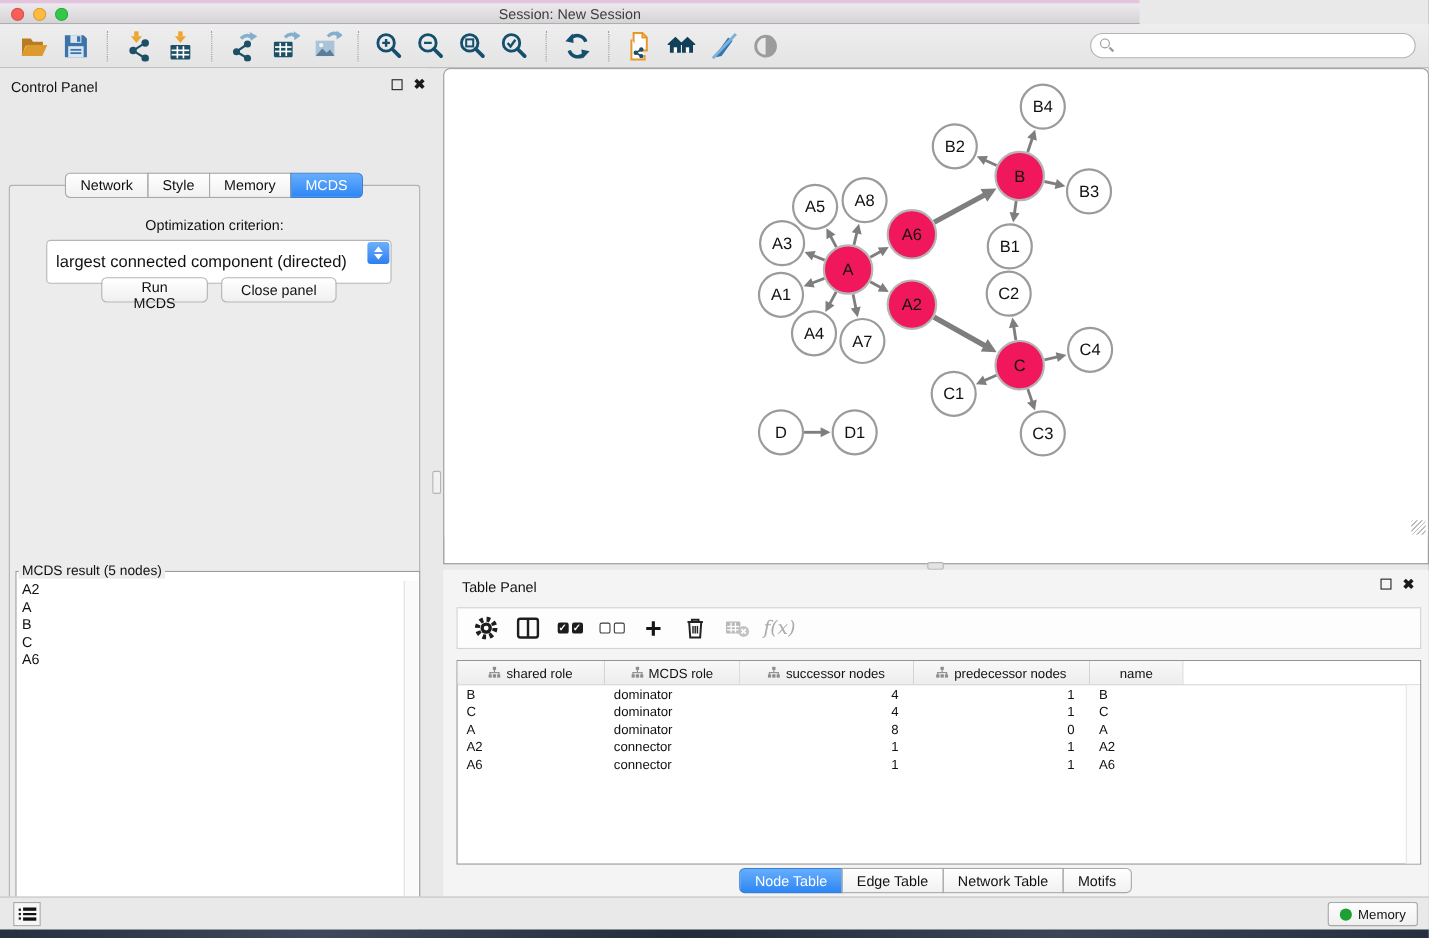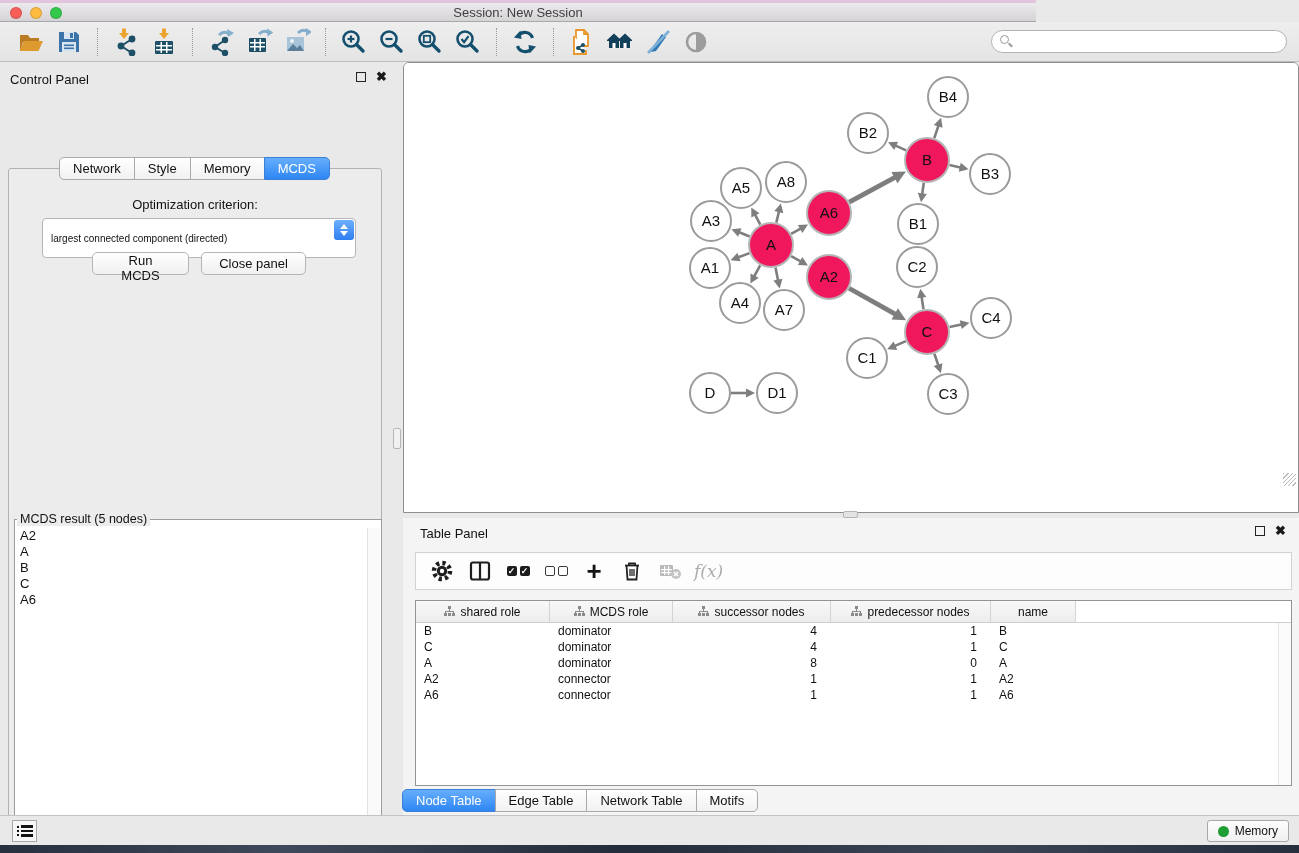--- a/index.html
+++ b/index.html
@@ -39,21 +39,21 @@
   .cp-content { position:absolute; left:8px; top:106px; width:374px; height:696px;
     background:#ececec; border:1px solid #b2b2b2; border-radius:3px; }
   .cp-tabs { position:absolute; top:95px; left:0; width:390px; display:flex; justify-content:center; z-index:3; }
   .tab { border:1px solid #a9a9a9; background:linear-gradient(#ffffff,#f1f1f1); padding:3px 13px;
     font-size:13px; color:#111; margin-left:-1px; cursor:default; white-space:nowrap; }
   .tab:first-child { border-radius:5px 0 0 5px; }
   .tab:last-child { border-radius:0 5px 5px 0; }
   .tab.sel { background:linear-gradient(#66aefd,#2e86f4); color:#fff; border-color:#3b7fd2; }
   .opt-label { position:absolute; left:0; top:135px; width:390px; text-align:center; font-size:13px; color:#111; }
   .dropdown { position:absolute; left:42px; top:156px; width:314px; height:40px; background:#fff;
-    border:1px solid #b5b5b5; border-radius:4px; font-size:10px; color:#111;
+    border:1px solid #b5b5b5; border-radius:4px; font-size:15px; color:#111;
     display:flex; align-items:center; padding-left:8px; }
   .dd-stepper { position:absolute; right:1px; top:1px; width:20px; height:20px; border-radius:3px;
     background:linear-gradient(#6cb0fc,#2f7ef2); display:flex; flex-direction:column; align-items:center; justify-content:center; gap:2px; }
   .tri-up { width:0; height:0; border-left:4px solid transparent; border-right:4px solid transparent; border-bottom:5px solid #fff; }
   .tri-down { width:0; height:0; border-left:4px solid transparent; border-right:4px solid transparent; border-top:5px solid #fff; }
   .cp-btn { position:absolute; top:190px; height:23px; border:1px solid #b5b5b5; border-radius:5px;
     background:linear-gradient(#ffffff,#f0f0f0); font-size:13px; color:#111; padding:0 16px;
     font-family:"Liberation Sans",sans-serif; cursor:default; }
   .btn-run { left:92px; width:97px; }
   .btn-close { left:201px; width:105px; }
@@ -99,21 +99,21 @@
   .t-header { display:flex; height:22px; border-bottom:1px solid #cfcfcf; }
   .th { display:flex; align-items:center; justify-content:center; gap:5px; font-size:12px; color:#111;
     background:linear-gradient(#f8f8f8,#ededed); border-right:1px solid #d4d4d4; }
   .th svg { width:11px; height:11px; }
   .th.filler { flex:1; background:#fff; border-right:none; }
   .c0{width:134px;} .c1{width:123px;} .c2{width:158px;} .c3{width:160px;} .c4{width:85px;}
   .trow { display:flex; height:16px; }
   .td { font-size:12px; color:#111; line-height:16px; padding-left:8px; }
   .td.c2, .td.c3 { text-align:right; padding-right:14px; padding-left:0; }
   .t-scroll { position:absolute; top:22px; right:0; bottom:0; width:13px; background:#fbfbfb; border-left:1px solid #e6e6e6; }
-  .tp-tabs { position:absolute; left:0; top:271px; width:896px; display:flex; }
+  .tp-tabs { position:absolute; left:0; top:271px; width:896px; display:flex; justify-content:center; }
 
   
   .status-bar { position:absolute; left:0; top:815px; width:1299px; height:30px;
     background:#e9e9e9; border-top:1px solid #c4c4c4; }
   .list-btn { position:absolute; left:12px; top:4px; width:25px; height:22px; background:#f6f6f6;
     border:1px solid #a8a8a8; display:flex; flex-direction:column; justify-content:center; gap:2px; padding-left:4px; }
   .li-row { display:flex; gap:2px; align-items:center; }
   .li-dot { width:2px; height:2px; background:#111; }
   .li-bar { width:12px; height:2.4px; background:#111; }
   .memory-btn { position:absolute; right:10px; top:4px; height:22px; padding:0 10px;

